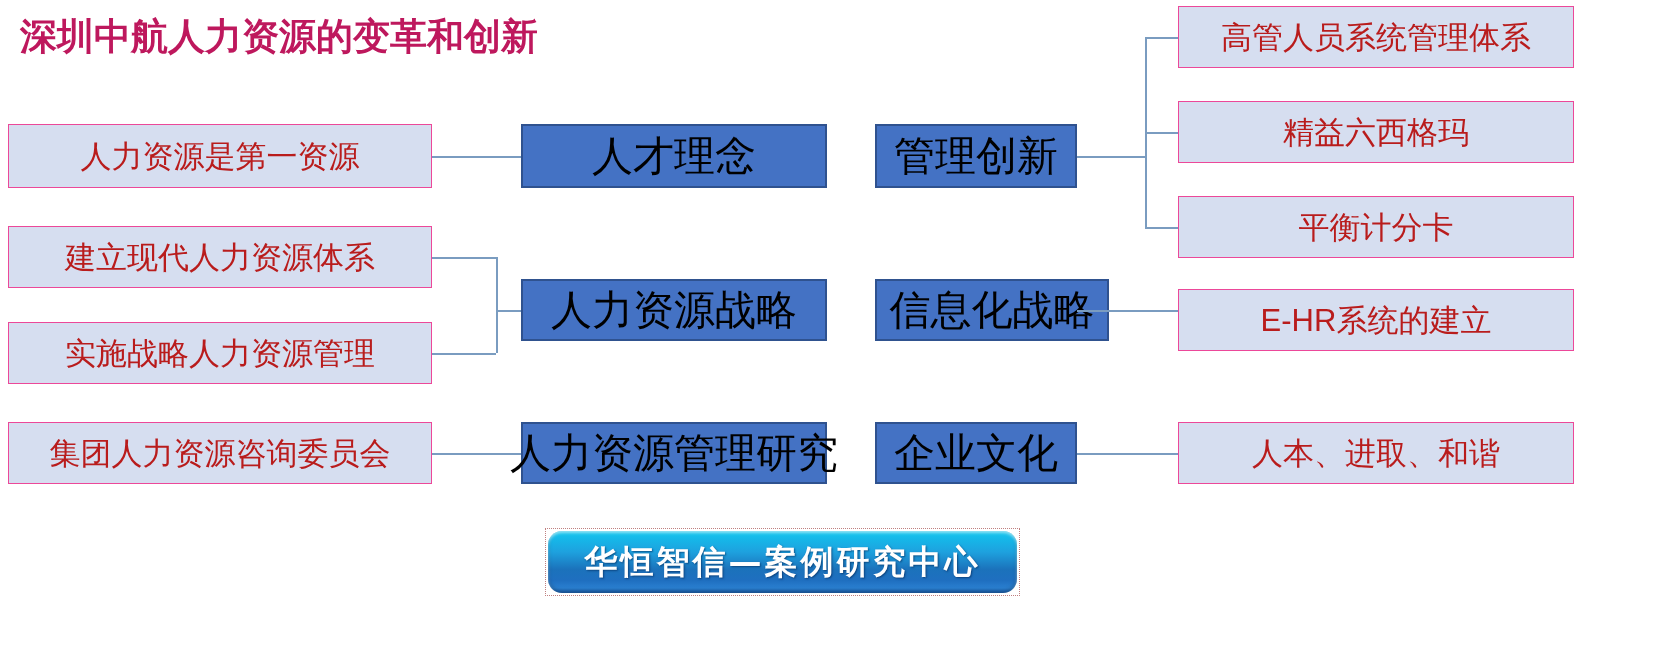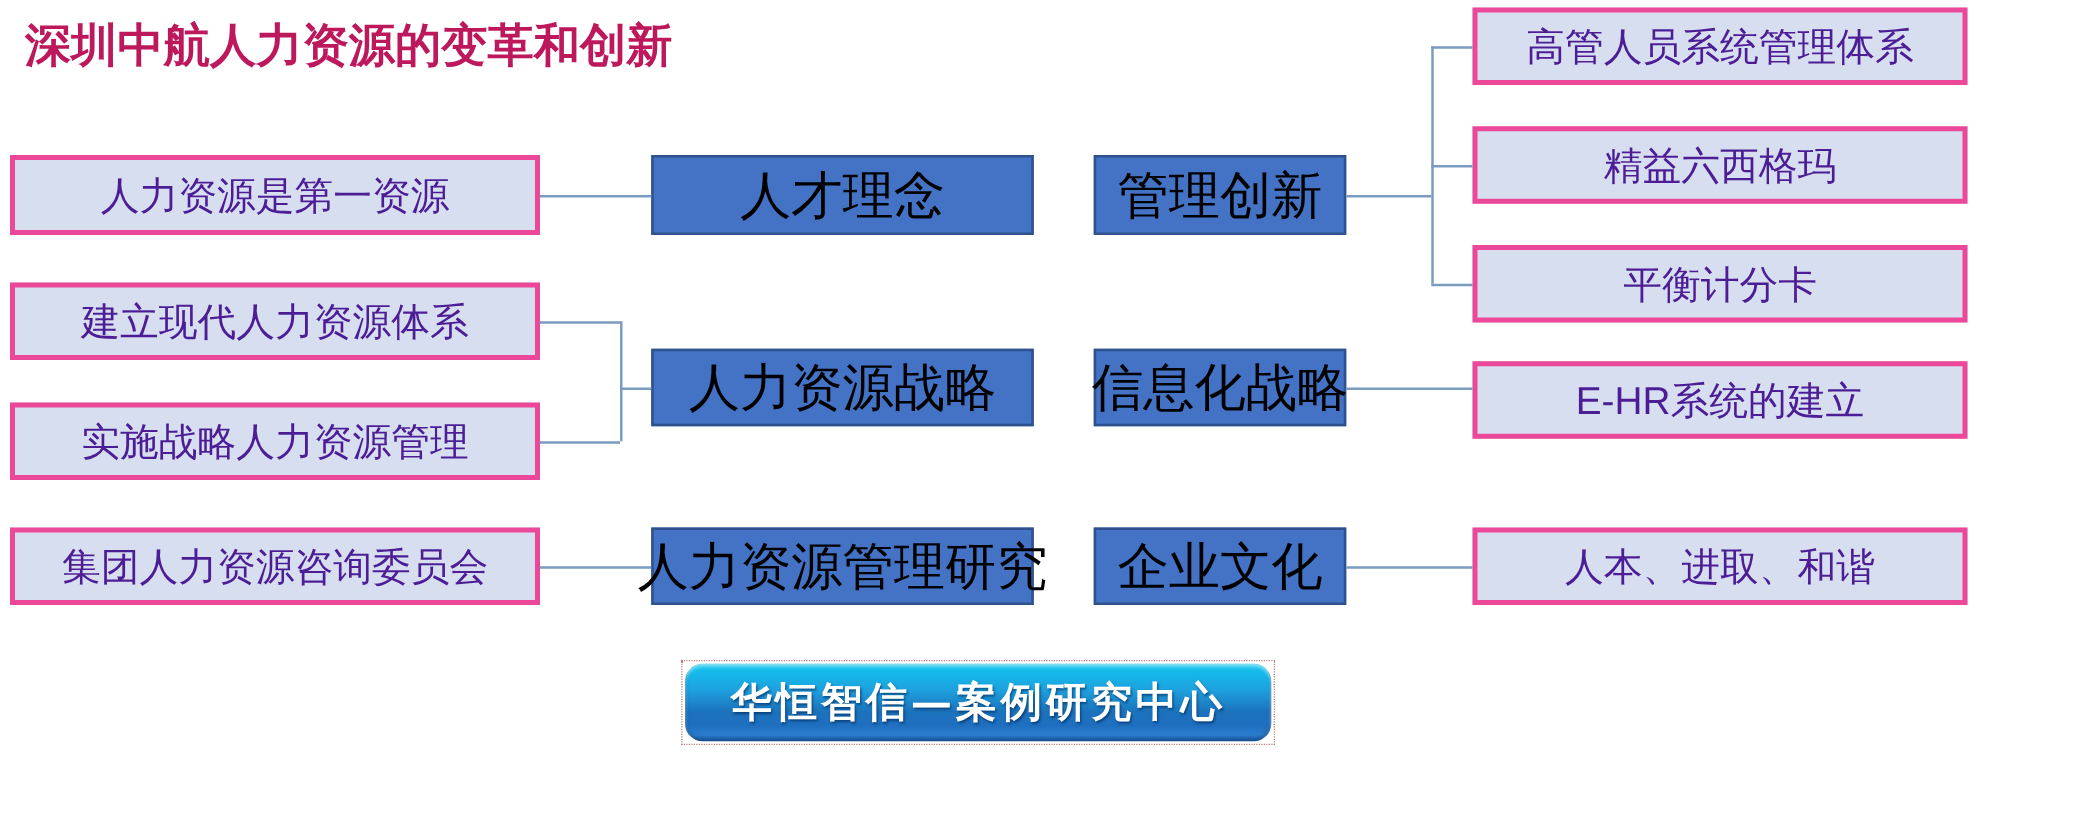--- a/index.html
+++ b/index.html
@@ -24,25 +24,25 @@
     font-size: 37px;
     font-weight: bold;
     color: #be185d;
     letter-spacing: 0px;
     white-space: nowrap;
   }
   
   .node-light {
     position: absolute;
     background: #d6def0;
-    border: 4px solid #ec4899;
+    border: 1px solid #ec4899;
     display: flex;
     align-items: center;
     justify-content: center;
-    color: #4c1d95;
+    color: #b91c1c;
     font-size: 31px;
     line-height: 1;
     white-space: nowrap;
     box-sizing: border-box;
   }
   
   .node-dark {
     position: absolute;
     background: #4472c4;
     border: 2px solid #2f528f;
@@ -134,21 +134,21 @@
   </div>
 
   <div class="node-dark" style="left:521px; top:422px; width:306px; height:62px;">
     <span>人力资源管理研究</span>
   </div>
 
   <div class="node-dark" style="left:875px; top:124px; width:202px; height:64px;">
     <span>管理创新</span>
   </div>
 
-  <div class="node-dark" style="left:875px; top:279px; width:202px; height:62px;">
+  <div class="node-dark" style="left:875px; top:279px; width:234px; height:62px;">
     <span>信息化战略</span>
   </div>
 
   <div class="node-dark" style="left:875px; top:422px; width:202px; height:62px;">
     <span>企业文化</span>
   </div>
 
   <div class="node-light" style="left:1178px; top:6px; width:396px; height:62px;">
     <span>高管人员系统管理体系</span>
   </div>

